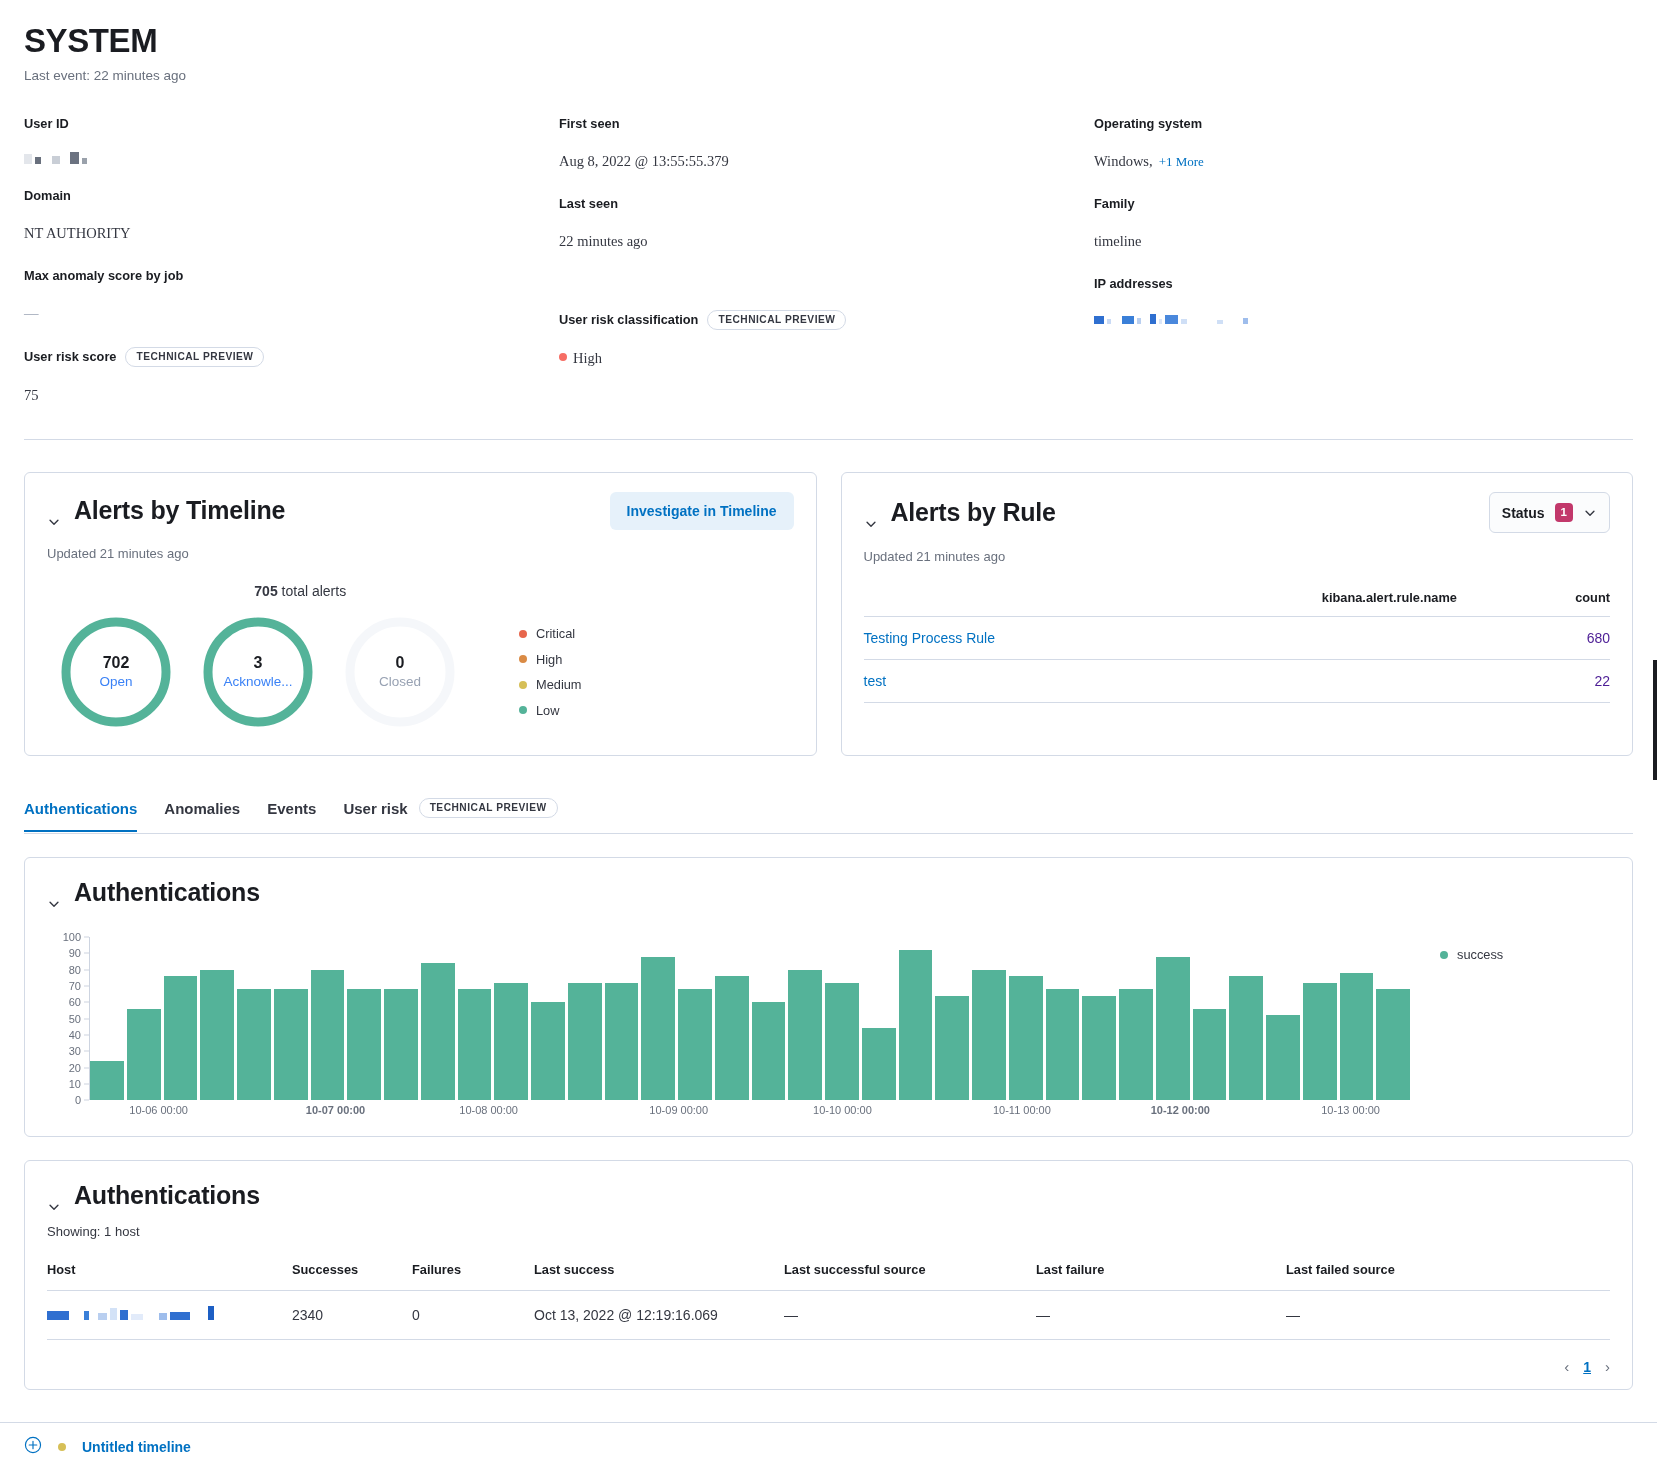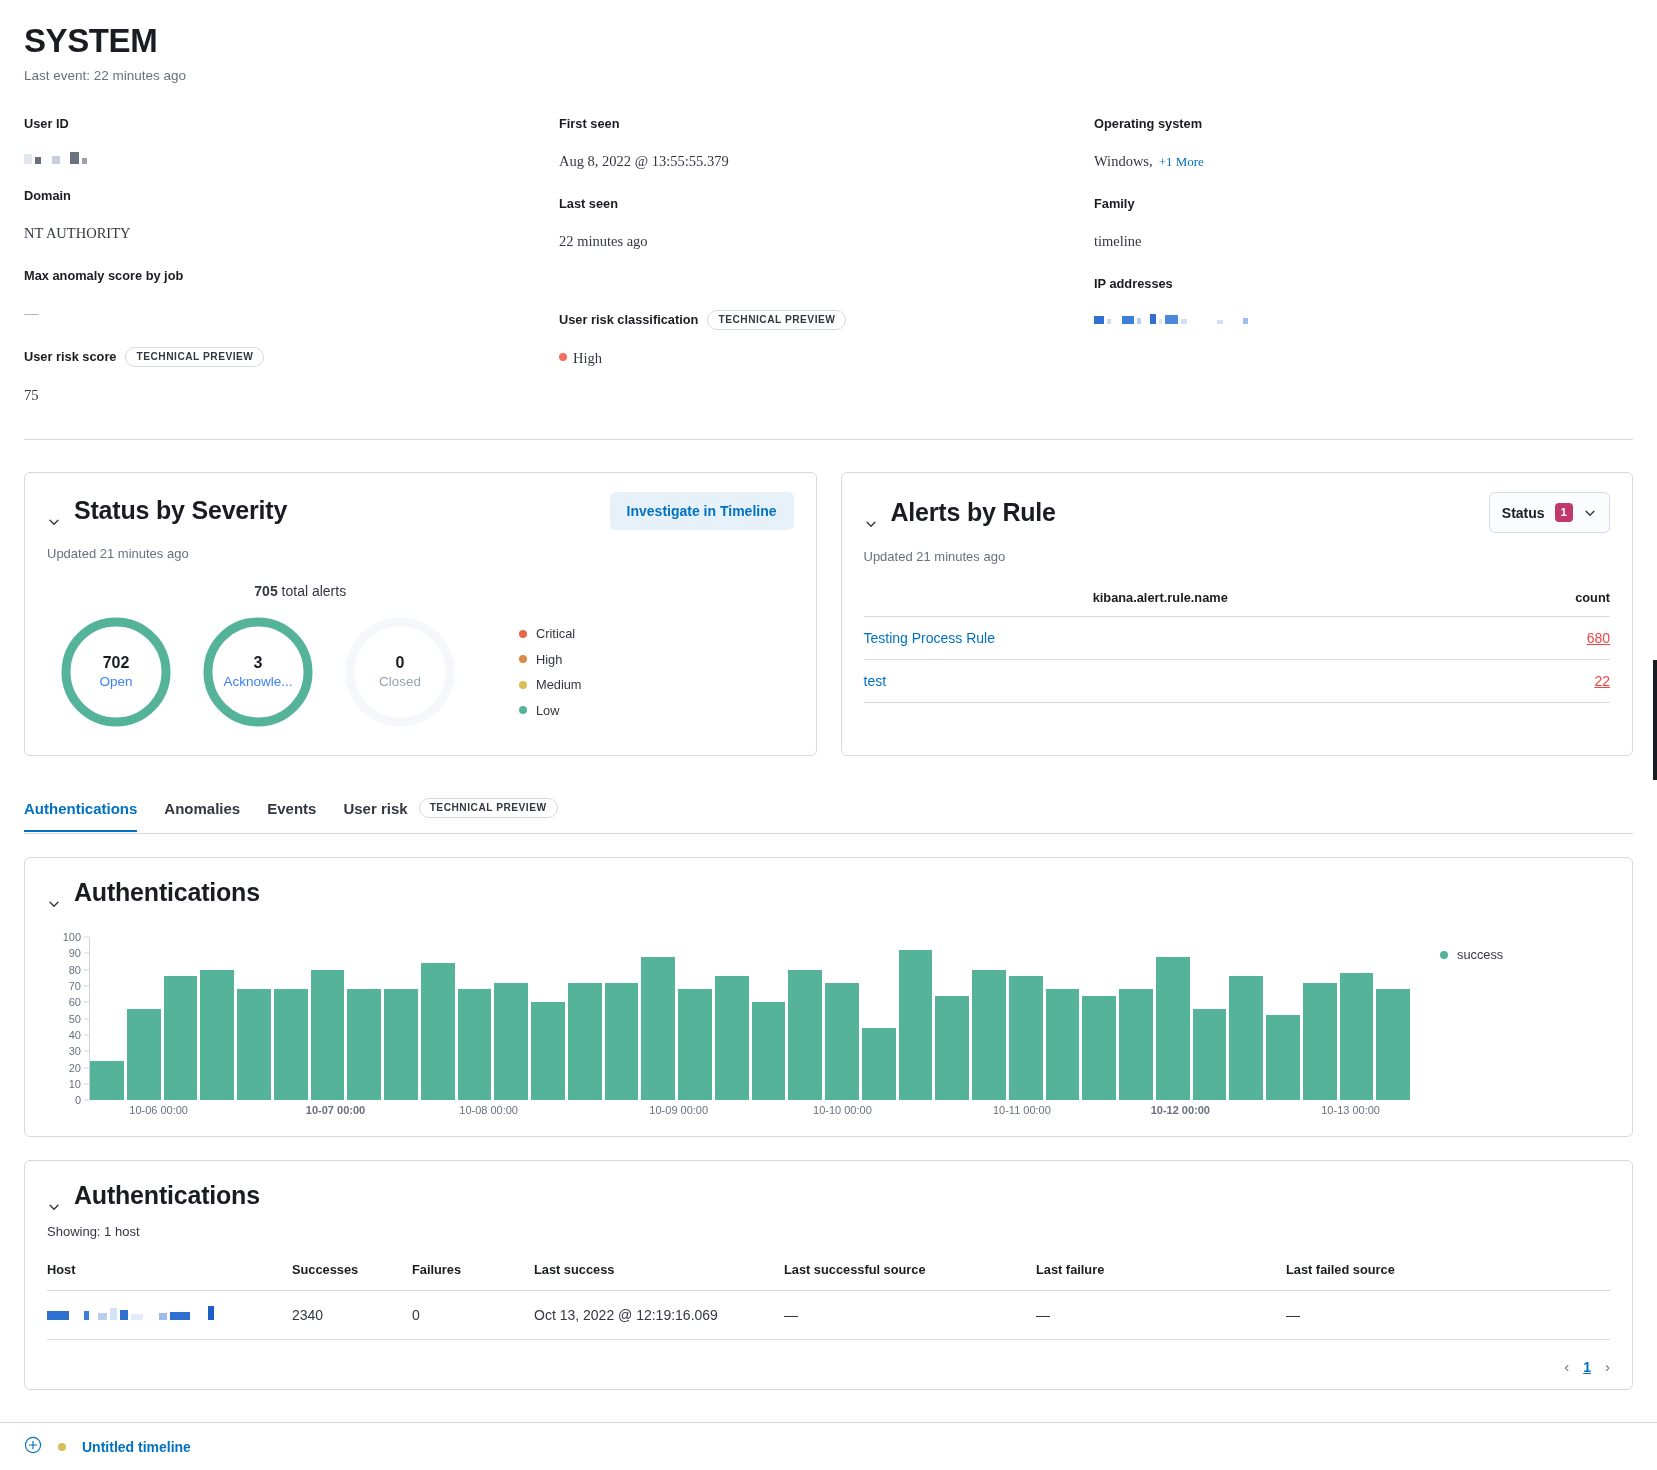--- a/index.html
+++ b/index.html
@@ -170,29 +170,29 @@
   .donut.closed .dnum { color: #1a1c21; }
   .donut.closed .dlab { color: #98a2b3; }
 
   .legend { margin-left: 36px; display: flex; flex-direction: column; gap: 10.5px; }
   .legend-item { display: flex; align-items: center; gap: 9px; font-size: 12.8px; color: #343741; }
   .legend-dot { width: 8px; height: 8px; border-radius: 50%; }
 
   
   .rule-table { margin-top: 26px; width: 100%; border-collapse: collapse; }
   .rule-table th {
-    text-align: center; font-size: 12.8px; font-weight: 700; color: #1a1c21;
+    text-align: right; font-size: 12.8px; font-weight: 700; color: #1a1c21;
     padding: 0 0 11px 0; border-bottom: 1px solid #d3dae6;
   }
   .rule-table th.num, .rule-table td.num { text-align: right; }
   .rule-table td {
     font-size: 14px; padding: 13px 0; border-bottom: 1px solid #d3dae6;
   }
   .rule-table td a { color: #0071c2; text-decoration: none; cursor: pointer; }
-  .rule-table td.num { color: #ef4444; text-decoration: underline; }
+  .rule-table td.num { color: #4c1d95; }
 
   
   .tabs {
     display: flex; align-items: center; gap: 27px;
     border-bottom: 1px solid #d3dae6;
     margin-top: 28px;
     padding: 0 0 0 0;
   }
   .tab {
     font-size: 15px; font-weight: 700; color: #343741;
@@ -408,21 +408,21 @@
   <div class="cards">
 
     <div class="card">
       <div class="card-head">
         <div class="card-title">
           <span class="chev">
             <svg viewBox="0 0 16 16" width="14" height="14">
                 <path d="M3.5 6 L8 10.5 L12.5 6" stroke="#343741" stroke-width="1.6" fill="none" stroke-linecap="round" stroke-linejoin="round"></path>
               </svg>
           </span>
-          <span>Status by Severity</span>
+          <span>Alerts by Timeline</span>
         </div>
         <button class="btn-timeline">Investigate in Timeline</button>
       </div>
       <div class="card-updated">Updated 21 minutes ago</div>
 
       <div class="donut-wrap">
         <div class="donut-total">
           <b>705</b>
           <span>total alerts</span>
         </div>

